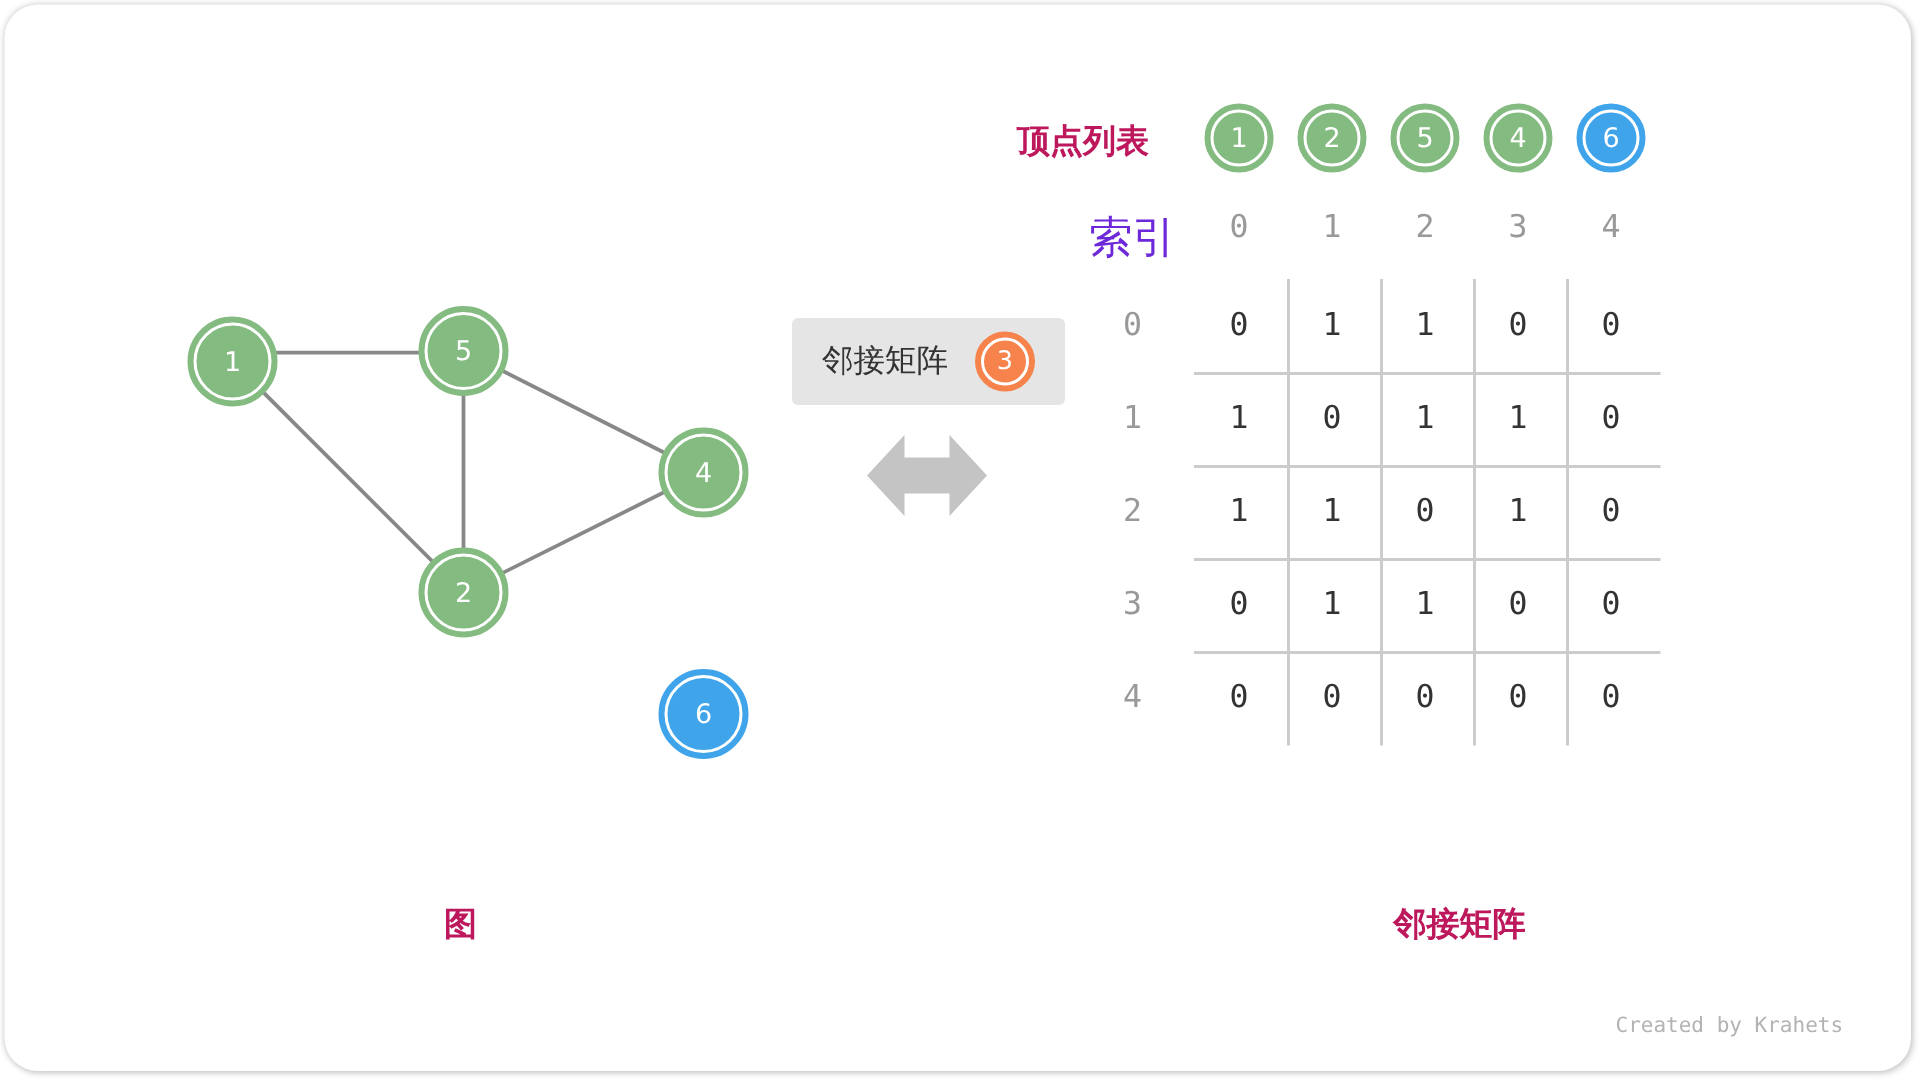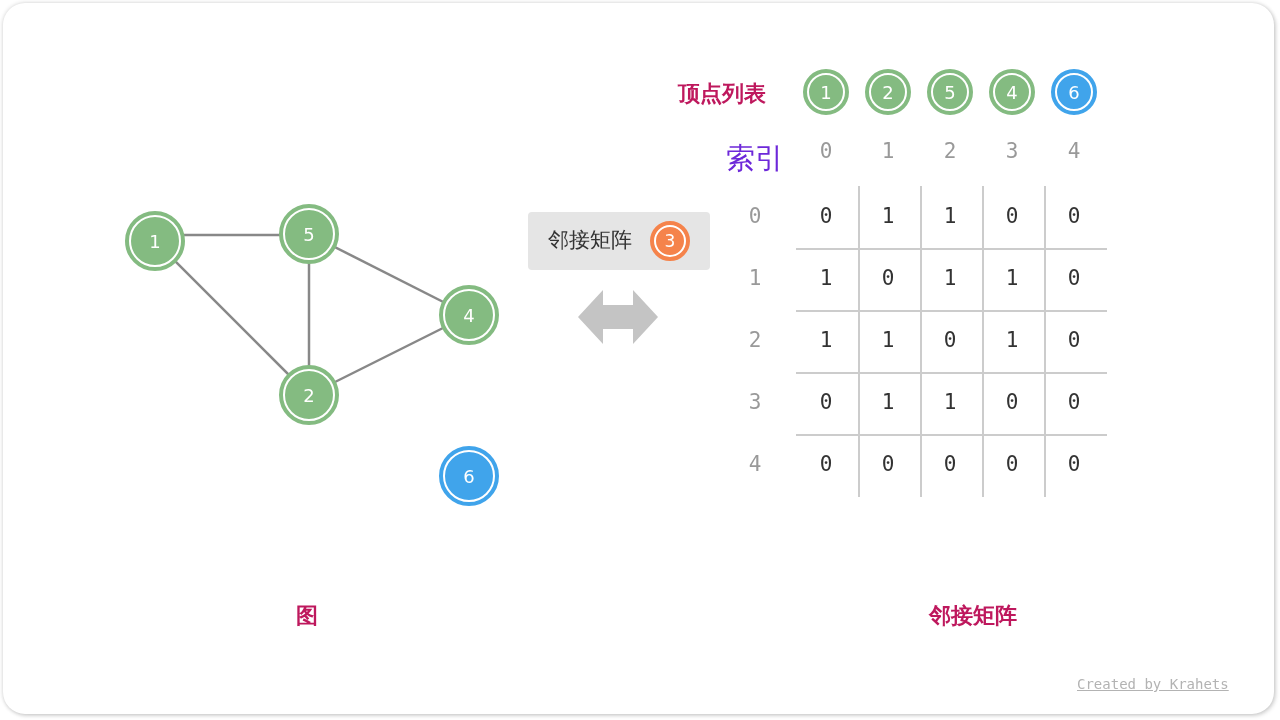--- a/index.html
+++ b/index.html
@@ -150,13 +150,13 @@
 <div>
   <div class="abs cell" style="left:795px; top:452px;">0</div>
   <div class="abs cell" style="left:857px; top:452px;">0</div>
   <div class="abs cell" style="left:919px; top:452px;">0</div>
   <div class="abs cell" style="left:981px; top:452px;">0</div>
   <div class="abs cell" style="left:1043px; top:452px;">0</div>
 </div>
 
 <div class="abs label-bold" style="left:929px; top:601px;">邻接矩阵</div>
 
-<div class="abs footer" style="left:1077px; top:676px;text-decoration:underline;">Created by Krahets</div>
+<div class="abs footer" style="left:1077px; top:676px;">Created by Krahets</div>
 
 </body></html>

